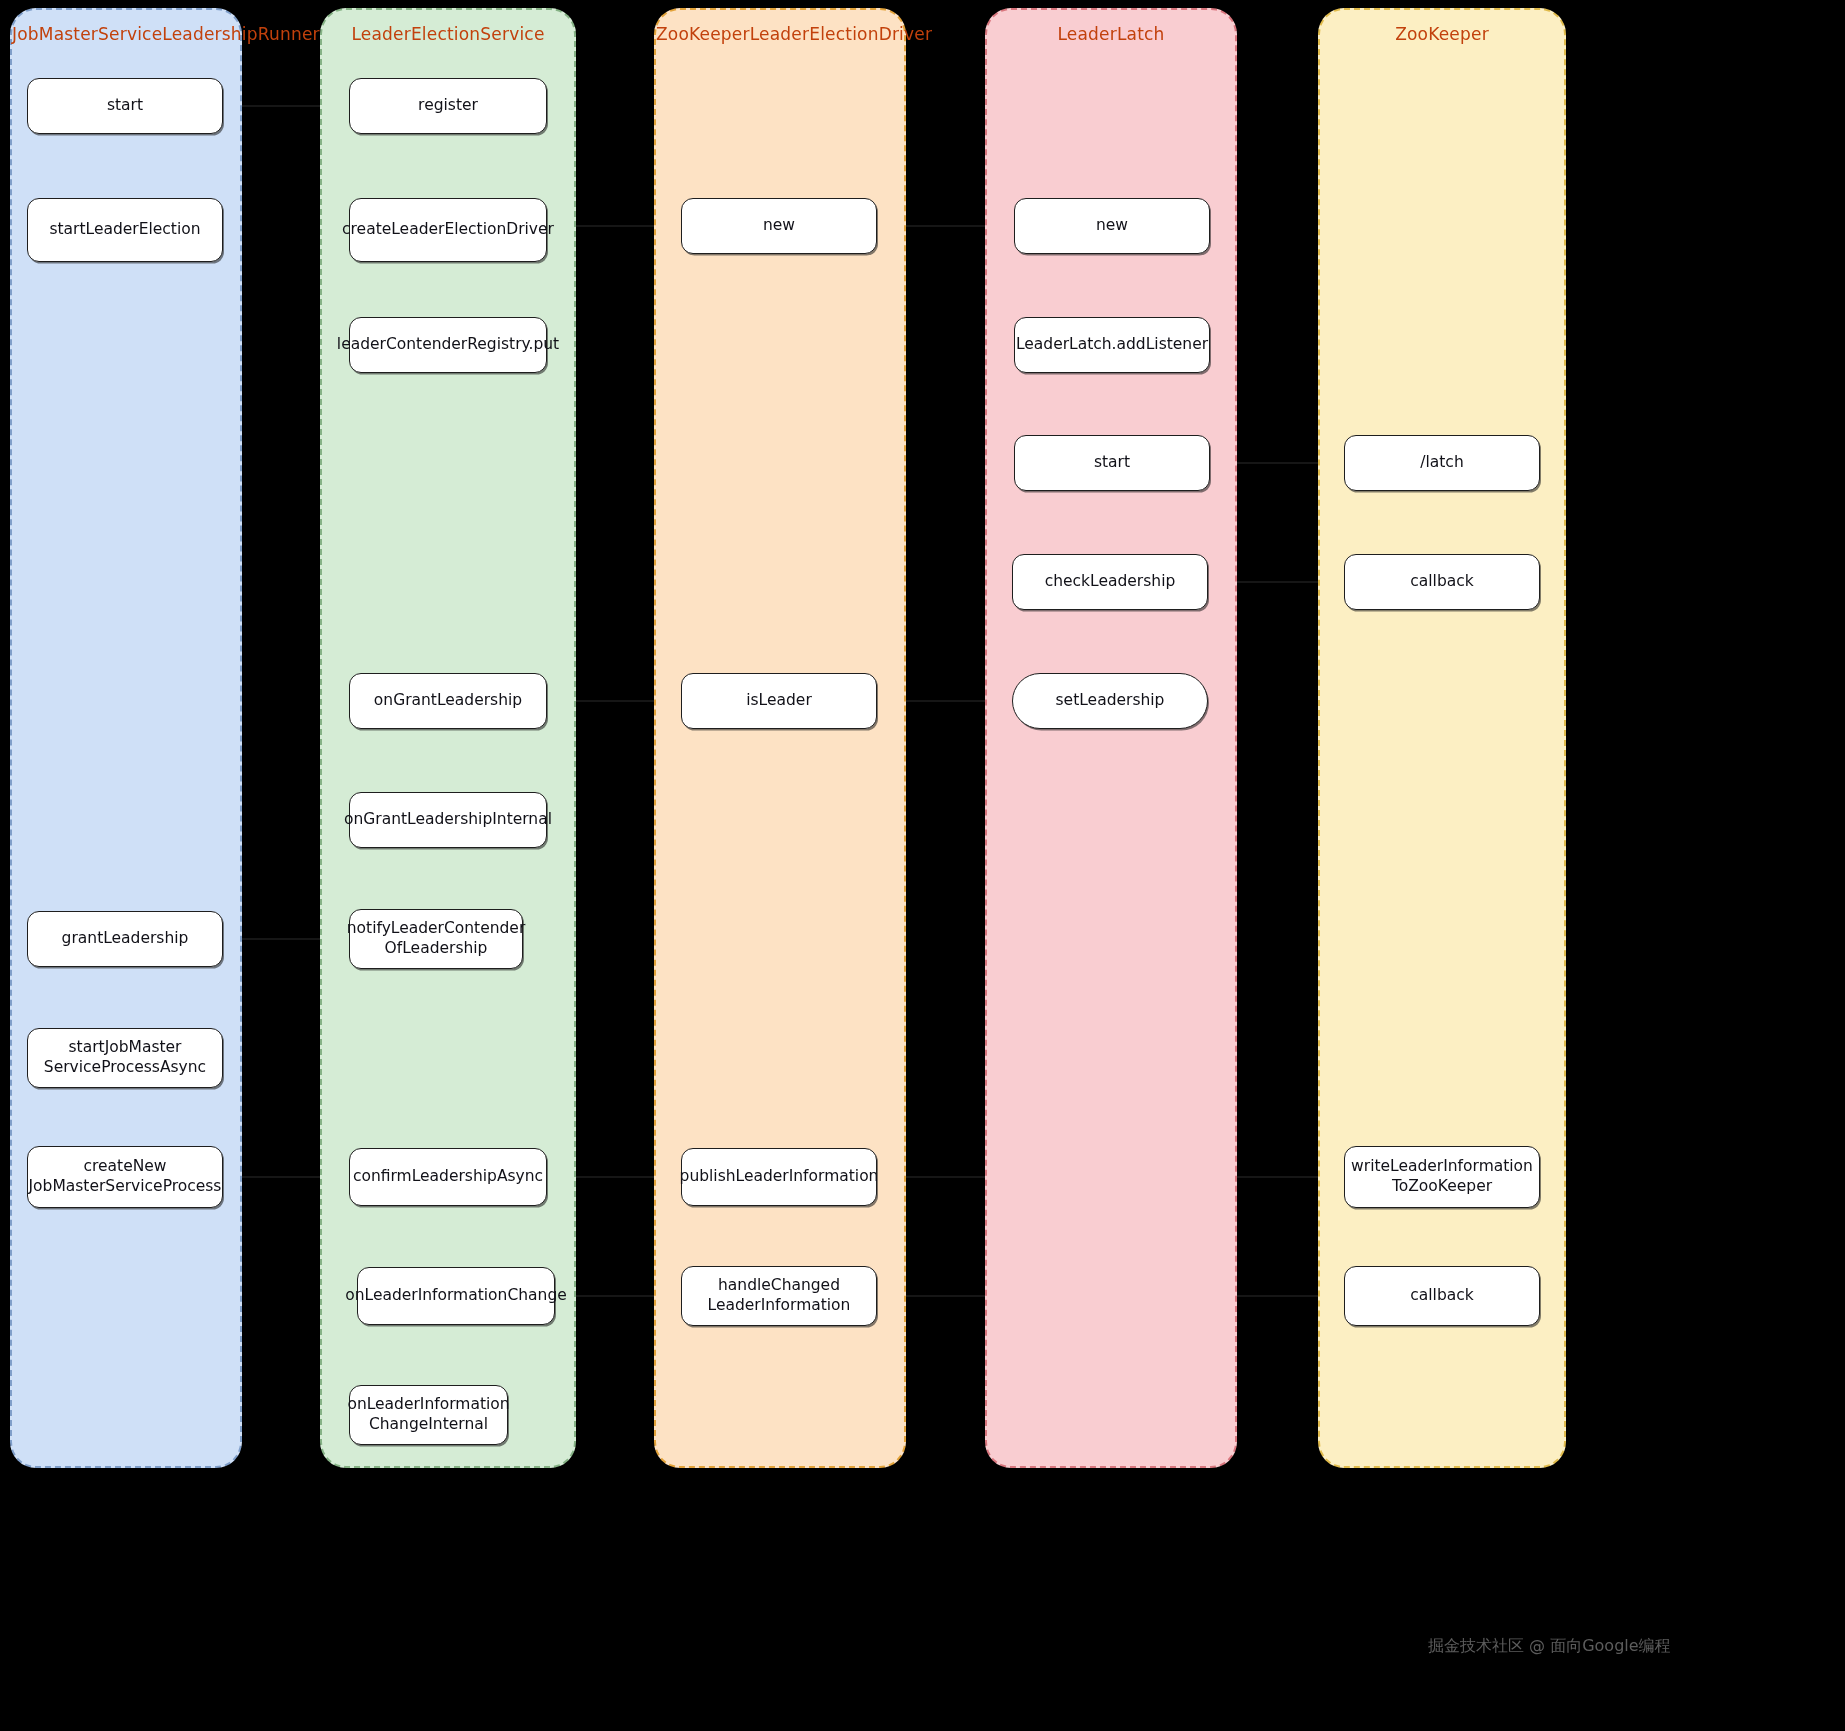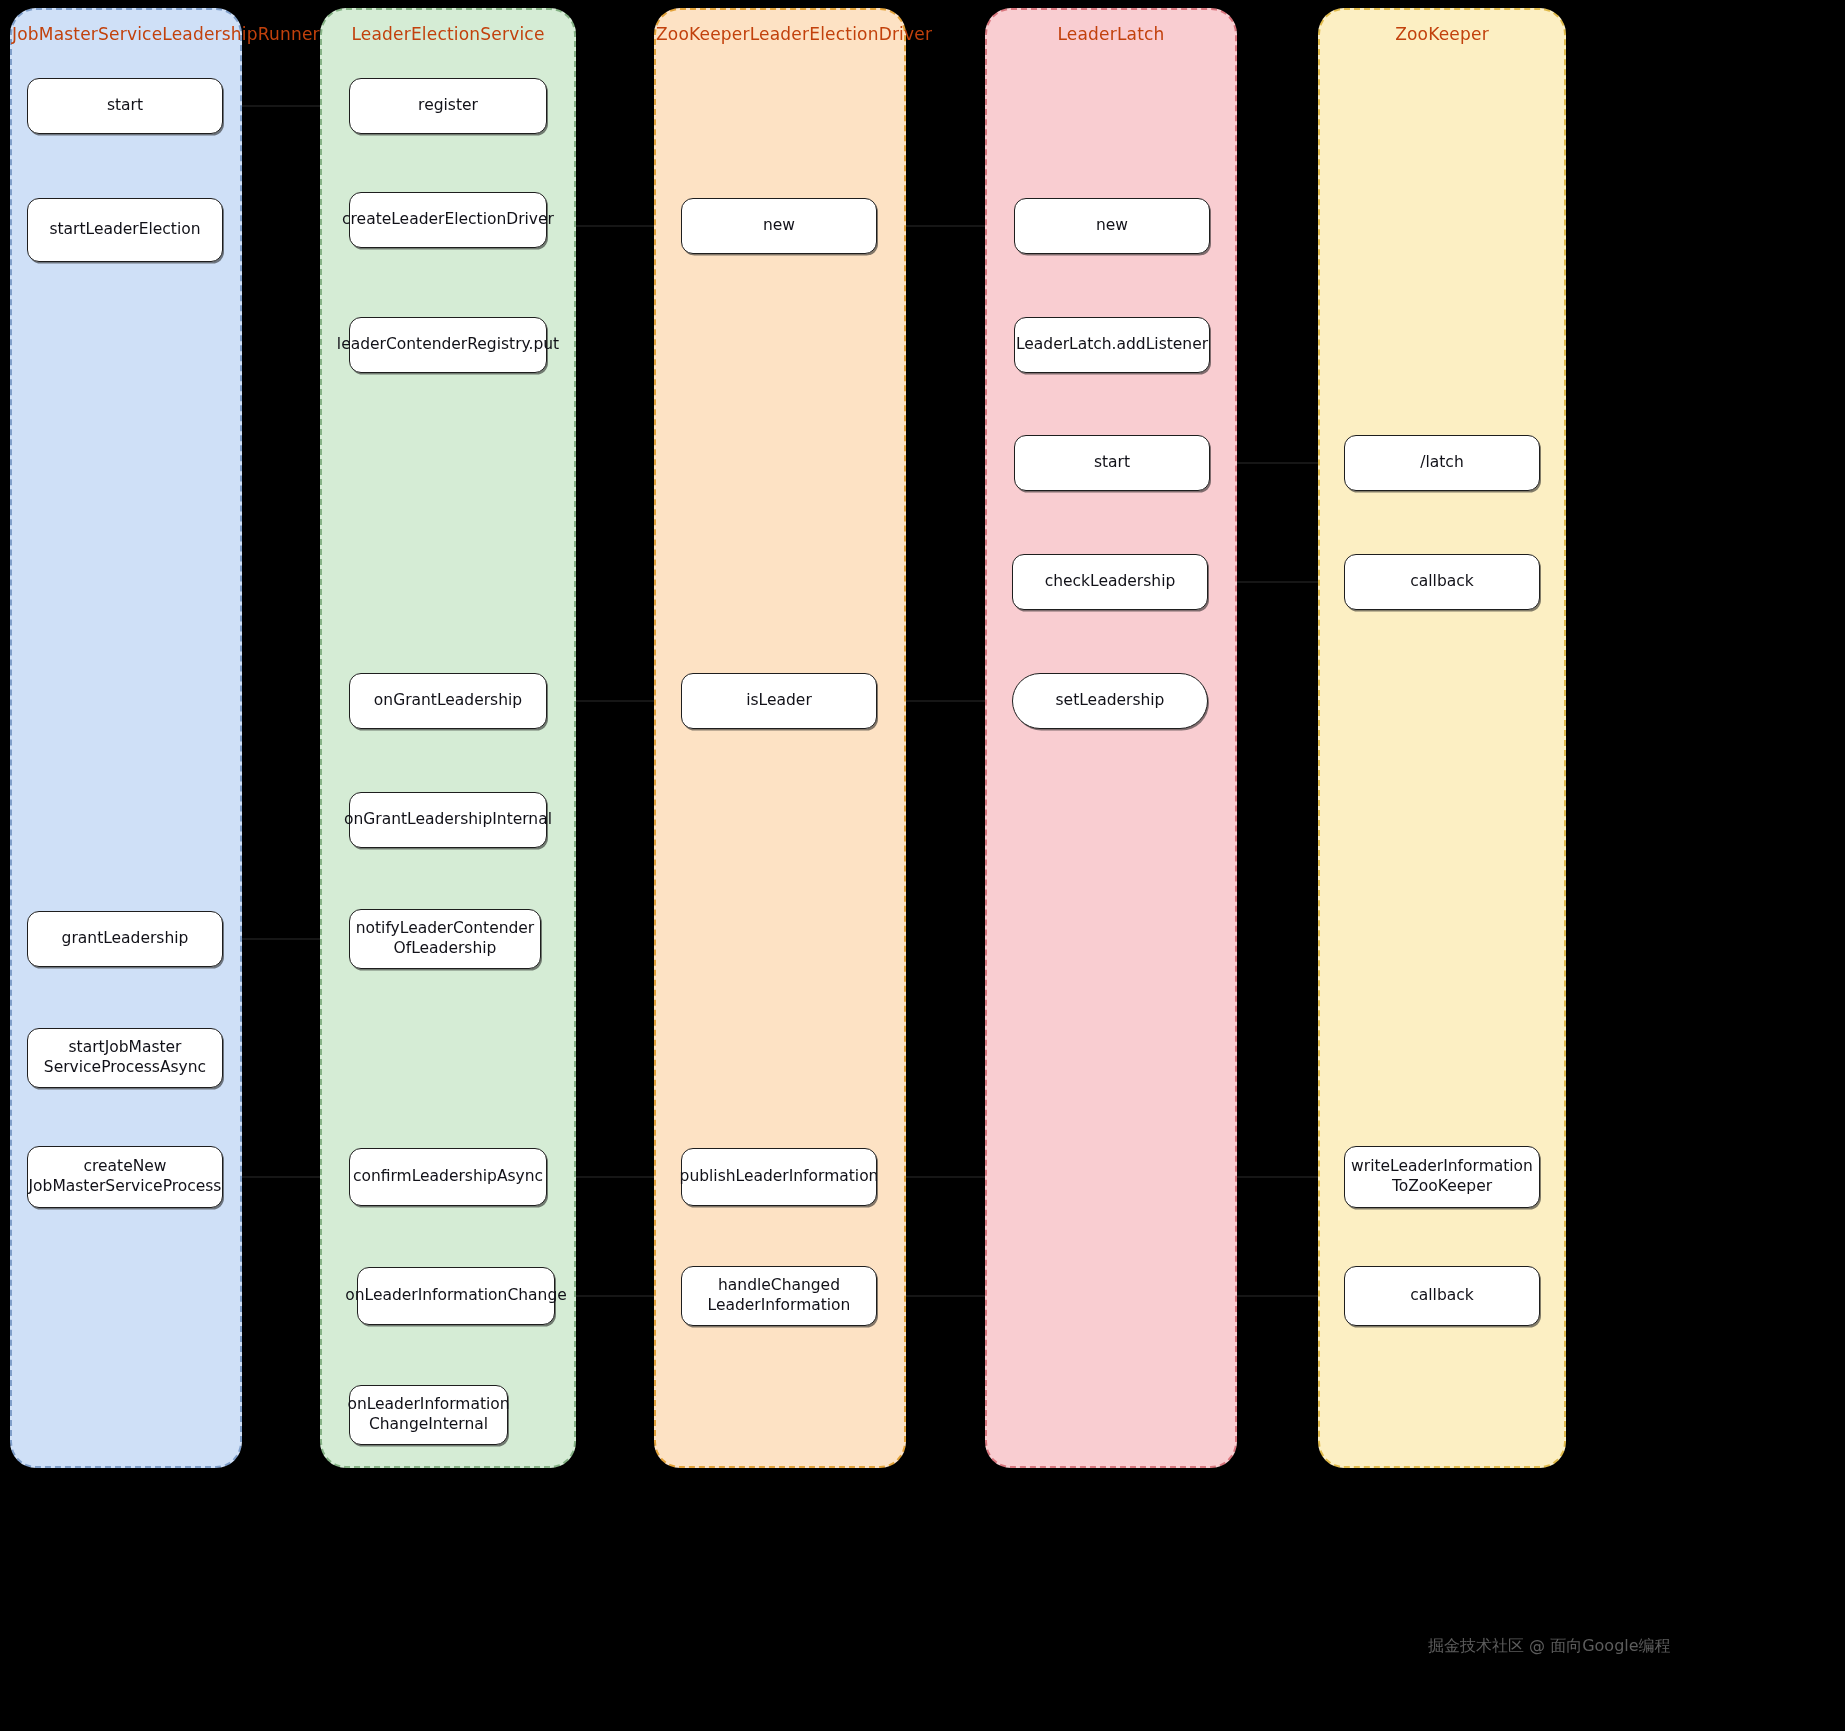--- a/index.html
+++ b/index.html
@@ -115,33 +115,33 @@
       <div class="node" style="left: 27px; top: 1146px; width: 196px; height: 62px;">
         <span>createNew
 JobMasterServiceProcess</span>
       </div>
       <div class="lane" style="left: 320px; top: 8px; width: 256px; height: 1460px; background: rgb(213, 236, 213); border-color: rgb(133, 178, 133);">
         <div class="lane-title">LeaderElectionService</div>
       </div>
       <div class="node" style="left: 349px; top: 78px; width: 198px; height: 56px;">
         <span>register</span>
       </div>
-      <div class="node" style="left: 349px; top: 192px; width: 198px; height: 56px;">
+      <div class="node" style="left: 349px; top: 198px; width: 198px; height: 64px;">
         <span>createLeaderElectionDriver</span>
       </div>
       <div class="node" style="left: 349px; top: 317px; width: 198px; height: 56px;">
         <span>leaderContenderRegistry.put</span>
       </div>
       <div class="node" style="left: 349px; top: 673px; width: 198px; height: 56px;">
         <span>onGrantLeadership</span>
       </div>
       <div class="node" style="left: 349px; top: 792px; width: 198px; height: 56px;">
         <span>onGrantLeadershipInternal</span>
       </div>
-      <div class="node" style="left: 349px; top: 909px; width: 192px; height: 60px;">
+      <div class="node" style="left: 349px; top: 909px; width: 174px; height: 60px;">
         <span>notifyLeaderContender
 OfLeadership</span>
       </div>
       <div class="node" style="left: 349px; top: 1148px; width: 198px; height: 58px;">
         <span>confirmLeadershipAsync</span>
       </div>
       <div class="node" style="left: 349px; top: 1267px; width: 198px; height: 58px; margin-left: 8px;">
         <span>onLeaderInformationChange</span>
       </div>
       <div class="node" style="left: 349px; top: 1385px; width: 159px; height: 60px;">

